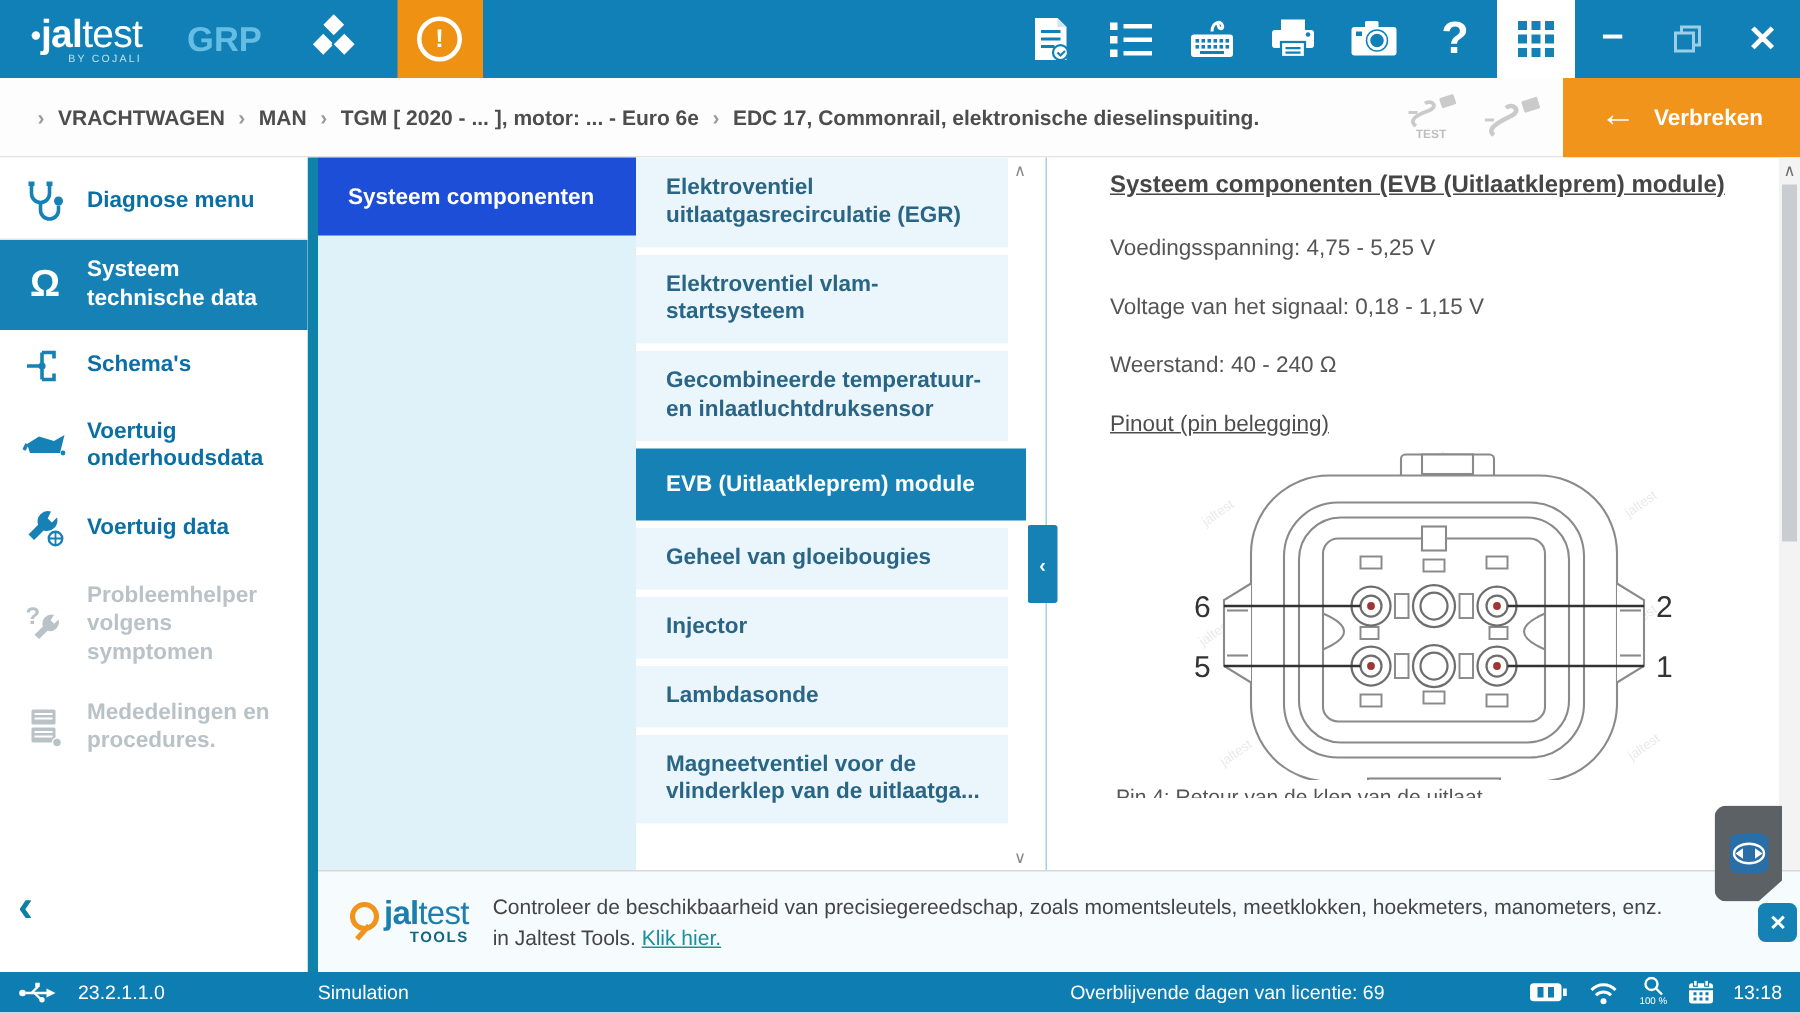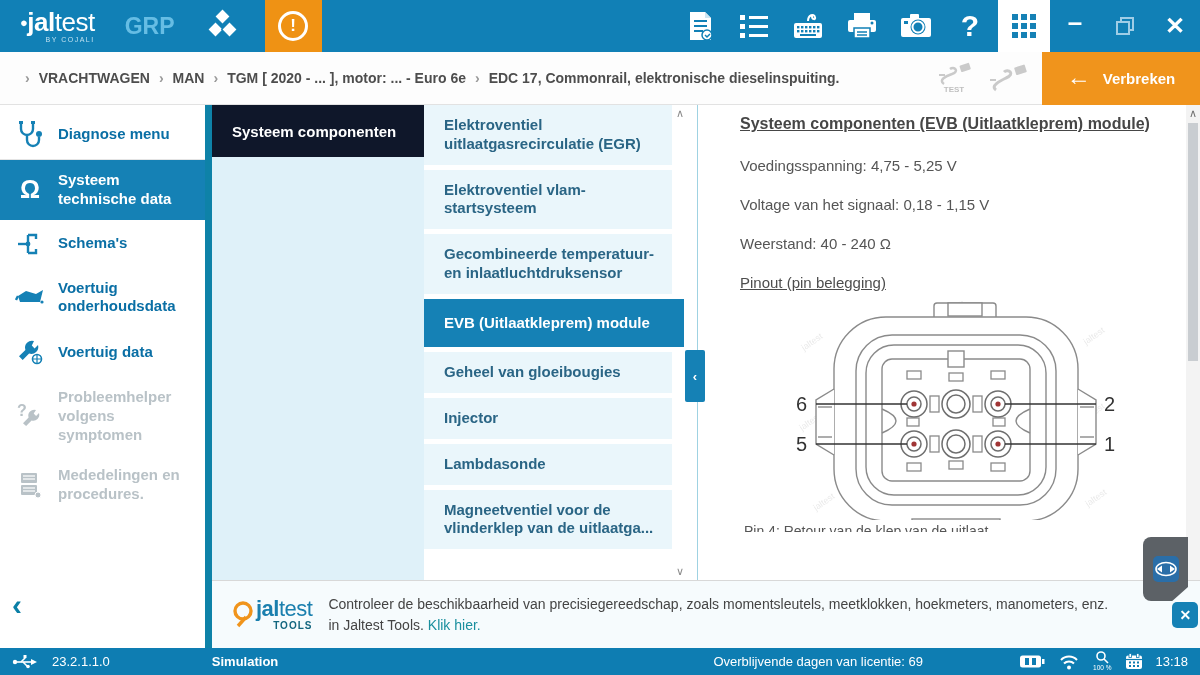--- a/index.html
+++ b/index.html
@@ -51,21 +51,21 @@
   .side-item.selected .lb { color:#fff; }
   .side-item.disabled { cursor:default; }
   .side-item.disabled .lb { color:#b9c2c7; }
   .side-collapse { position:absolute; left:12px; bottom:28px; color:#0b7fa6; font-size:30px; font-weight:bold; line-height:1; cursor:pointer; }
   .vdivider { width:7px; background:#0e82a8; }
 
   .content-col { width:988px; display:flex; flex-direction:column; }
   .main-row { height:475px; display:flex; position:relative; }
 
   .col2 { width:212px; background:#dff1f9; display:flex; flex-direction:column; }
-  .col2-head { height:52px; background:#0f172a; color:#fff; font-size:15px; font-weight:bold; display:flex; align-items:center; padding-left:20px; cursor:pointer;text-align:center; }
+  .col2-head { height:52px; background:#1d4ed8; color:#fff; font-size:15px; font-weight:bold; display:flex; align-items:center; padding-left:20px; cursor:pointer;text-align:center; }
 
   .col3 { width:262px; background:#fff; padding:0 14px 0 0; position:relative; overflow:hidden; }
   .comp-item { background:#eaf6fb; color:#2a6585; font-size:15px; font-weight:bold; line-height:1.25; padding:11px 8px 11px 20px; margin-bottom:5px; cursor:pointer; }
   .comp-item.selected { background:#1581b5; color:#fff; margin-right:-12px; padding-top:15px; padding-bottom:15px; }
   .col3-scroll-up { position:absolute; top:2px; right:2px; color:#8a8a8a; font-size:11px; }
   .col3-scroll-dn { position:absolute; bottom:2px; right:2px; color:#8a8a8a; font-size:11px; }
 
   .gutter { width:12px; background:#fff; border-right:1px solid #9fd2e2; }
   .handle { position:absolute; left:473px; top:245px; width:20px; height:52px; background:#1581b5; color:#fff; display:flex; align-items:center; justify-content:center; font-size:13px; font-weight:bold; cursor:pointer; z-index:6; border-radius:2px; }
 
@@ -82,31 +82,31 @@
   .d-thumb { position:absolute; top:18px; left:2px; width:10px; height:238px; background:#c9cdd1; }
 
   
   .notif { height:68px; background:#f6fbfd; border-top:1px solid #d8d8d8; display:flex; align-items:center; padding-left:18px; }
   .tools-logo { display:flex; align-items:flex-start; margin-right:16px; }
   .tools-text { line-height:1; }
   .tools-main { font-size:22px; color:#1a7fae; letter-spacing:-0.5px; }
   .tools-main b { font-weight:bold; }
   .tools-sub { font-size:10px; font-weight:bold; color:#13667f; letter-spacing:1px; text-align:right; margin-top:1px; }
   .notif-msg { font-size:14px; color:#444; line-height:1.45; width:792px; }
-  .notif-link { color:#1a8f9e; cursor:pointer; }
+  .notif-link { color:#1a8f9e; text-decoration:underline; cursor:pointer; }
   .notif-close { width:26px; height:26px; background:#1581b5; border-radius:5px; color:#fff; font-weight:bold; font-size:14px; display:flex; align-items:center; justify-content:center; margin-left:52px; cursor:pointer; }
 
   .tv-tab { position:absolute; left:1143px; top:537px; width:45px; height:64px; background:#5c6166; border-radius:8px 0 0 8px; display:flex; align-items:center; justify-content:center; cursor:pointer; z-index:9;
             clip-path:polygon(0 0,100% 0,100% 78%,65% 100%,0 100%); }
 
   
   .statusbar { height:27px; background:#0e7db2; color:#fff; display:flex; align-items:center; font-size:13px; }
   .sb-usb { margin-left:12px; display:flex; align-items:center; }
   .sb-version { margin-left:14px; }
-  .sb-mode { margin-left:102px; font-weight:bold; }
+  .sb-mode { margin-left:102px; font-weight:normal; }
   .sb-spacer { flex:1; }
   .sb-license { margin-right:96px; }
   .sb-icons { display:flex; align-items:center; gap:14px; margin-right:12px; }
   .sb-zoom { display:flex; flex-direction:column; align-items:center; line-height:1; }
   .sb-zoom .z { font-size:6.5px; margin-top:1px; }
   .sb-time { margin-right:12px; font-size:13px; }
 
   svg { display:block; }
 </style>
 </head>

